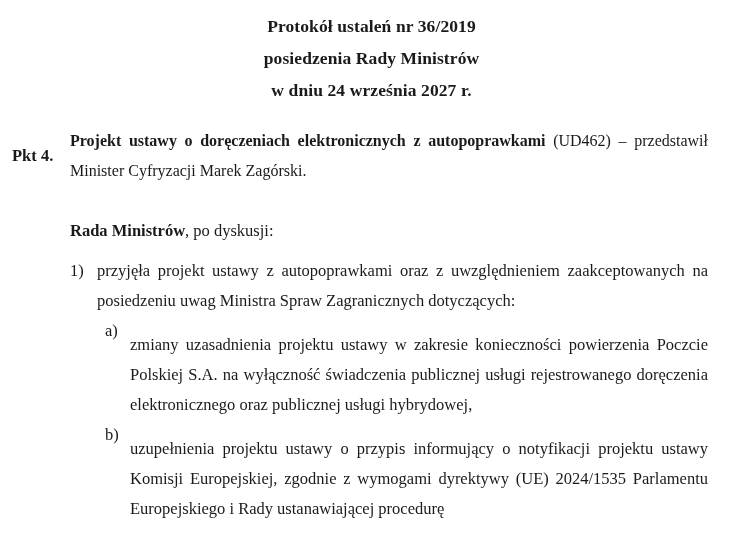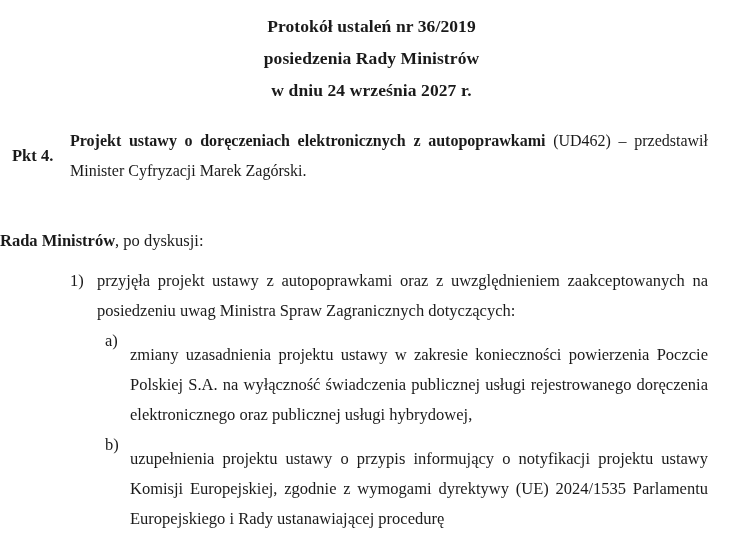--- a/index.html
+++ b/index.html
@@ -58,21 +58,22 @@
     font-size: 16px;
     line-height: 30px;
     text-align: justify;
     text-justify: inter-word;
   }
   .pkt-body .b { font-weight: bold; }
   .pkt-body .r { font-weight: normal; }
 
   
   .lead-block {
-    margin-top: 40px;
+    margin-top: 30px;
+    padding-left: 70px;
     padding-right: 35px;
     font-size: 16.5px;
     line-height: 30px;
   }
   .lead-block .b { font-weight: bold; }
 
   
   .num-list {
     margin-top: 10px;
     padding-left: 70px;

